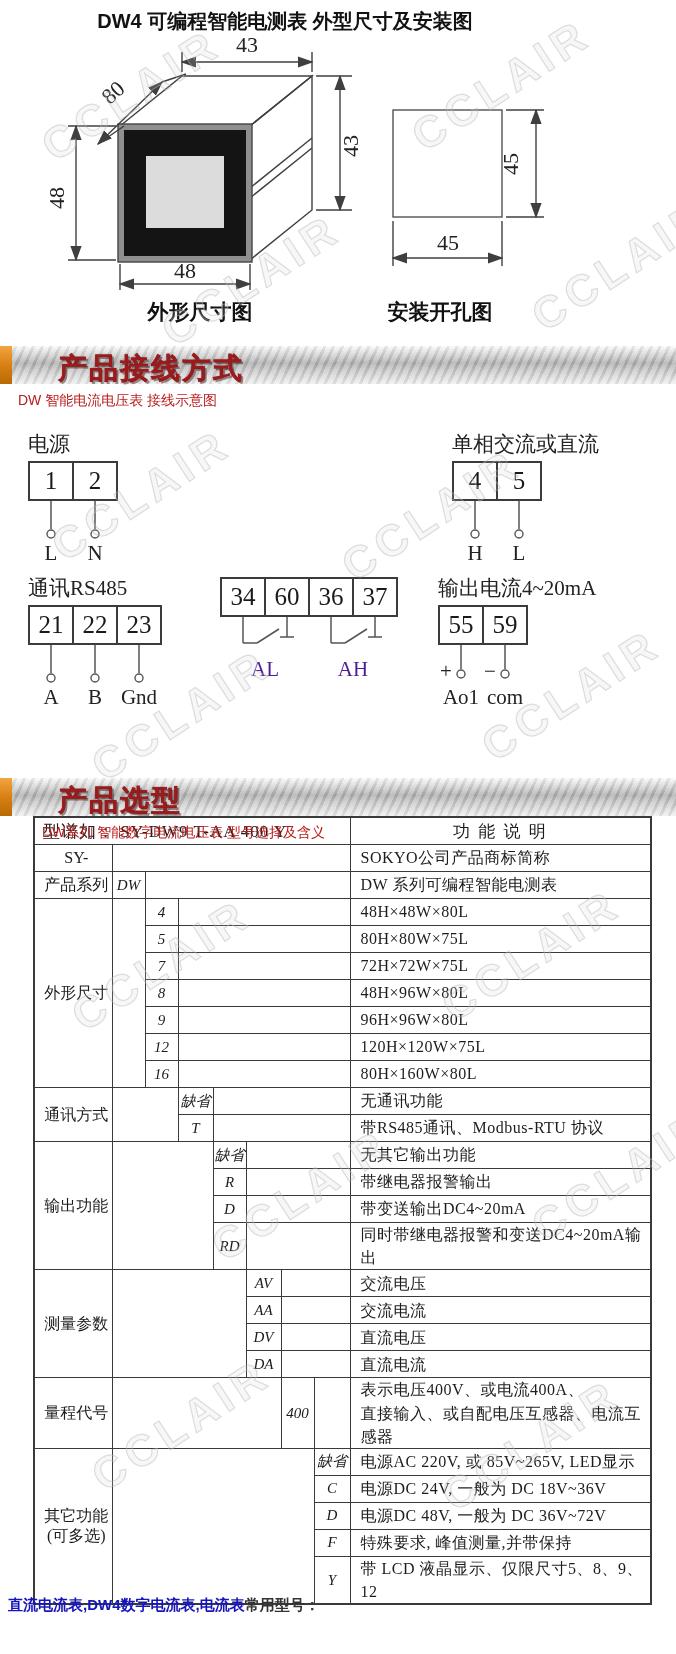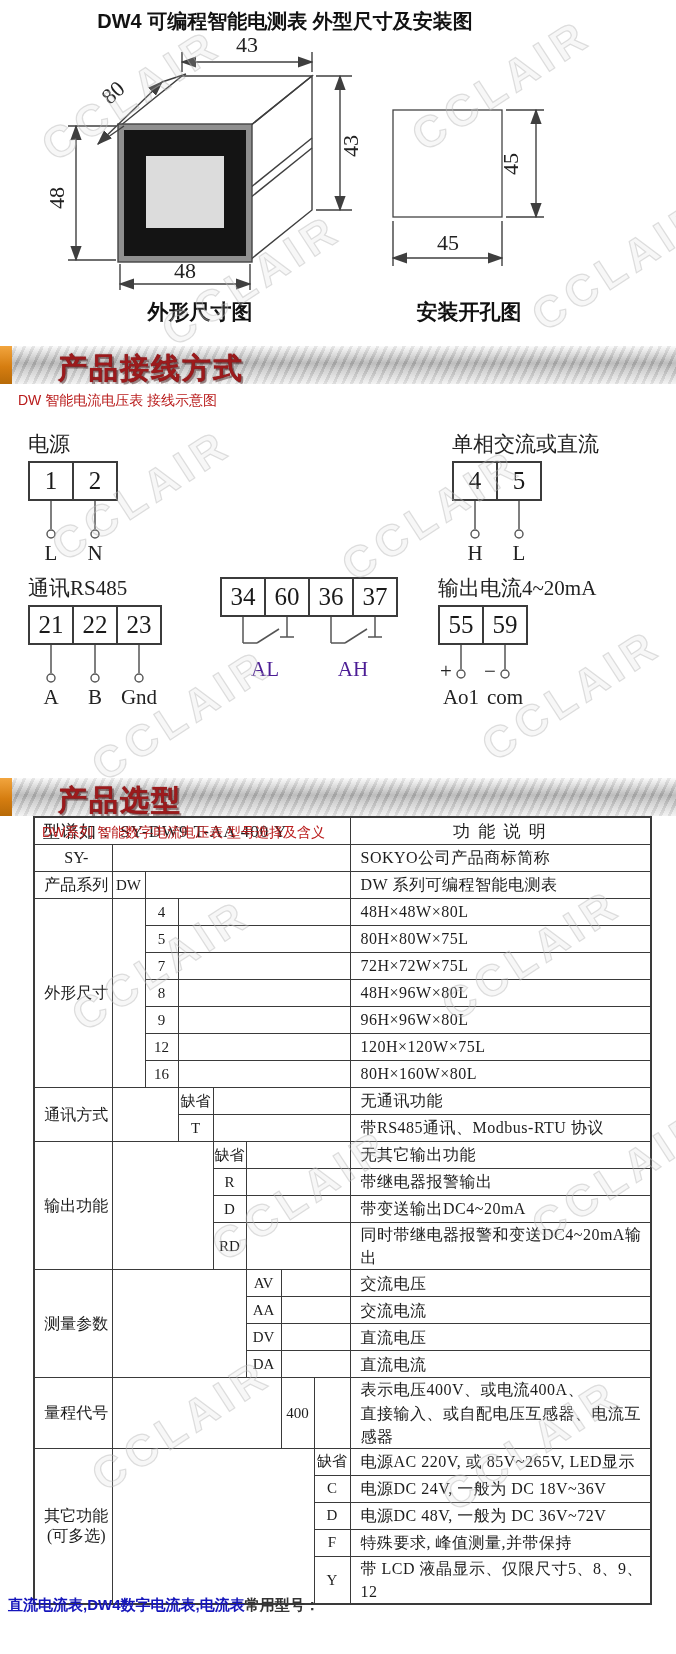--- a/index.html
+++ b/index.html
@@ -53,21 +53,21 @@
   .tg-sw span{position:absolute;top:0;width:56px;text-align:center;font-size:21px;color:#4c1d95;}
   
   #selection{position:absolute;left:0;top:778px;width:676px;}
   .sel-table{border-collapse:collapse;table-layout:fixed;width:617px;margin:38px 16px 0 33px;
       border:2px solid #3a3a3a;font-family:"Liberation Serif",serif;padding-left:32px;}
   .sel-table td{border:1px solid #3a3a3a;height:26px;padding:0;font-size:16px;color:#1c1c1c;
       overflow:hidden;}
   .sel-table td.th-left{font-size:17px;padding-left:8px;letter-spacing:1px;}
   .sel-table td.th-right{text-align:center;font-size:17px;letter-spacing:2px;}
   .sel-table td.lbl{padding-left:6px;white-space:pre-line;line-height:1.25;text-align:center;}
-  .sel-table td.code{text-align:center;font-size:15px;}
+  .sel-table td.code{text-align:center;font-size:15px;font-style:italic;}
   .sel-table td.desc{padding-left:10px;white-space:pre-line;line-height:1.45;letter-spacing:0.5px;}
   
   #footer{position:absolute;left:8px;top:1596px;font-family:"Liberation Sans",sans-serif;}
   #footer .l1{font-size:15px;font-weight:bold;}
   #footer .l1 .blue{color:#1515bb;}
   #footer .l1 .rest{color:#333;}
   #footer .l2{margin-top:12px;font-size:15px;color:#666;font-weight:normal;}
   #footer .l2 .val{margin-left:34px;letter-spacing:1px;}
 </style>
 </head>
@@ -145,21 +145,21 @@
     <line class="draw-line" x1="146" y1="20" x2="184" y2="20"></line>
     <line class="draw-line" x1="146" y1="127" x2="184" y2="127"></line>
     <line class="draw-line" x1="176" y1="20" x2="176" y2="127" marker-start="url(#ar2)" marker-end="url(#ar2)"></line>
     <text class="dim-text" x="158" y="74" text-anchor="middle" transform="rotate(-90 158 74)">45</text>
 
     <line class="draw-line" x1="33" y1="131" x2="33" y2="176"></line>
     <line class="draw-line" x1="142" y1="131" x2="142" y2="176"></line>
     <line class="draw-line" x1="33" y1="168" x2="142" y2="168" marker-start="url(#ar2)" marker-end="url(#ar2)"></line>
     <text class="dim-text" x="88" y="160" text-anchor="middle">45</text>
   </svg>
-  <div class="caption" style="left:369px;top:298px;width:200px">安装开孔图</div>
+  <div class="caption" style="left:340px;top:298px;width:200px">安装开孔图</div>
 
   <div class="banner" style="top:346px">
     <div class="obar"></div>
     <div class="btxt">产品接线方式</div>
   </div>
 
   <div id="wiring">
     <div class="sub-title" style="left:18px;top:8px">DW 智能电流电压表  接线示意图</div>
     <div id="wiring-groups">
         <div class="tgroup">

